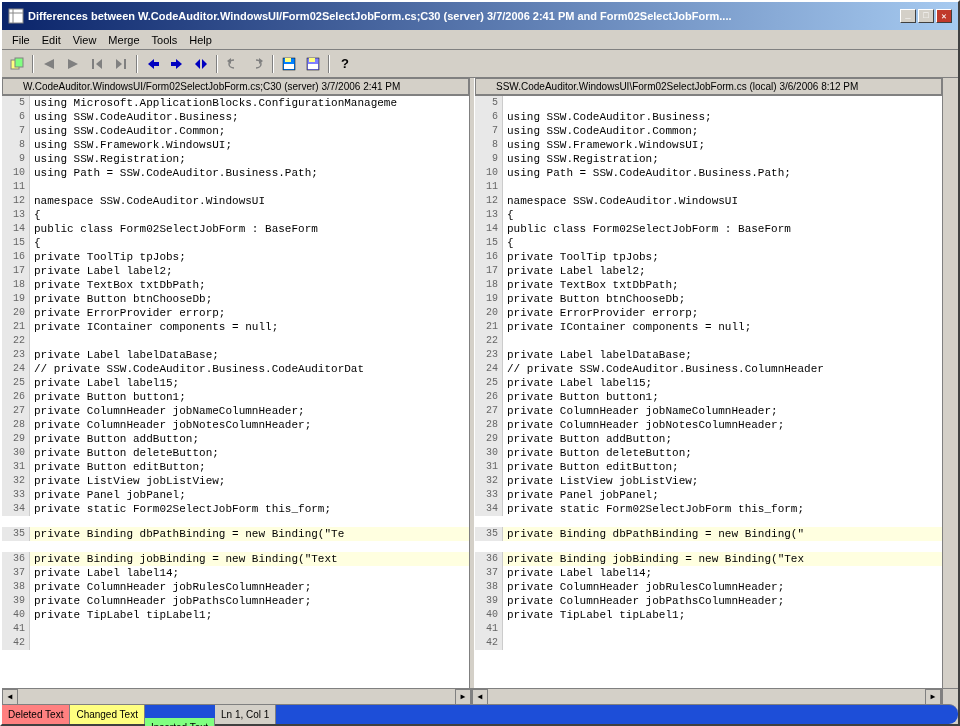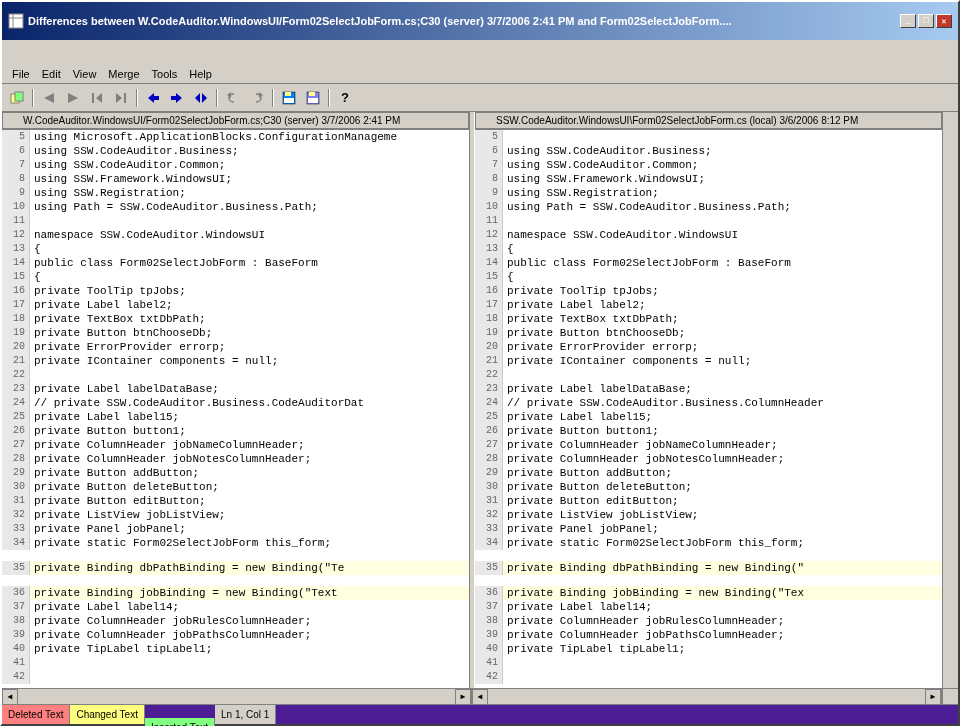--- a/index.html
+++ b/index.html
@@ -20,21 +20,21 @@
       border-right-color: #404040;
       border-bottom-color: #404040;
     }
     .title-bar {
       background: linear-gradient(to right, #0a246a, #a6caf0);
       color: white;
       padding: 3px 6px;
       display: flex;
       align-items: center;
       justify-content: space-between;
-      height: 38px;
+      height: 28px;
       flex-shrink: 0;
     }
     .title-bar-left {
       display: flex;
       align-items: center;
       gap: 4px;
       font-size: 11px;
       font-family: Arial, sans-serif;
       font-weight: bold;
       white-space: nowrap;
@@ -62,21 +62,20 @@
     .menu-bar {
       background: #d4d0c8;
       height: 20px;
       display: flex;
       align-items: center;
       padding: 0 4px;
       flex-shrink: 0;
       border-bottom: 1px solid #808080;
       font-family: Arial, sans-serif;
       font-size: 11px;
-      margin-top: 24px;
     }
     .menu-item {
       padding: 2px 6px;
       cursor: pointer;
     }
     .toolbar {
       background: #d4d0c8;
       height: 28px;
       display: flex;
       align-items: center;
@@ -165,25 +164,26 @@
       flex-shrink: 0;
     }
     .scrollbar-right {
       width: 16px;
       background: #d4d0c8;
       border-left: 1px solid #808080;
       flex-shrink: 0;
     }
     .status-bar {
       height: 20px;
-      background: #4c1d95;
+      background: #1d4ed8;
       border-top: 1px solid #808080;
       display: flex;
       align-items: center;
       flex-shrink: 0;
+      border-radius: 9px;
     }
     .status-segment {
       height: 100%;
       display: flex;
       align-items: center;
       padding: 0 6px;
       border-right: 1px solid #808080;
       font-family: Arial, sans-serif;
       font-size: 10px;
     }

